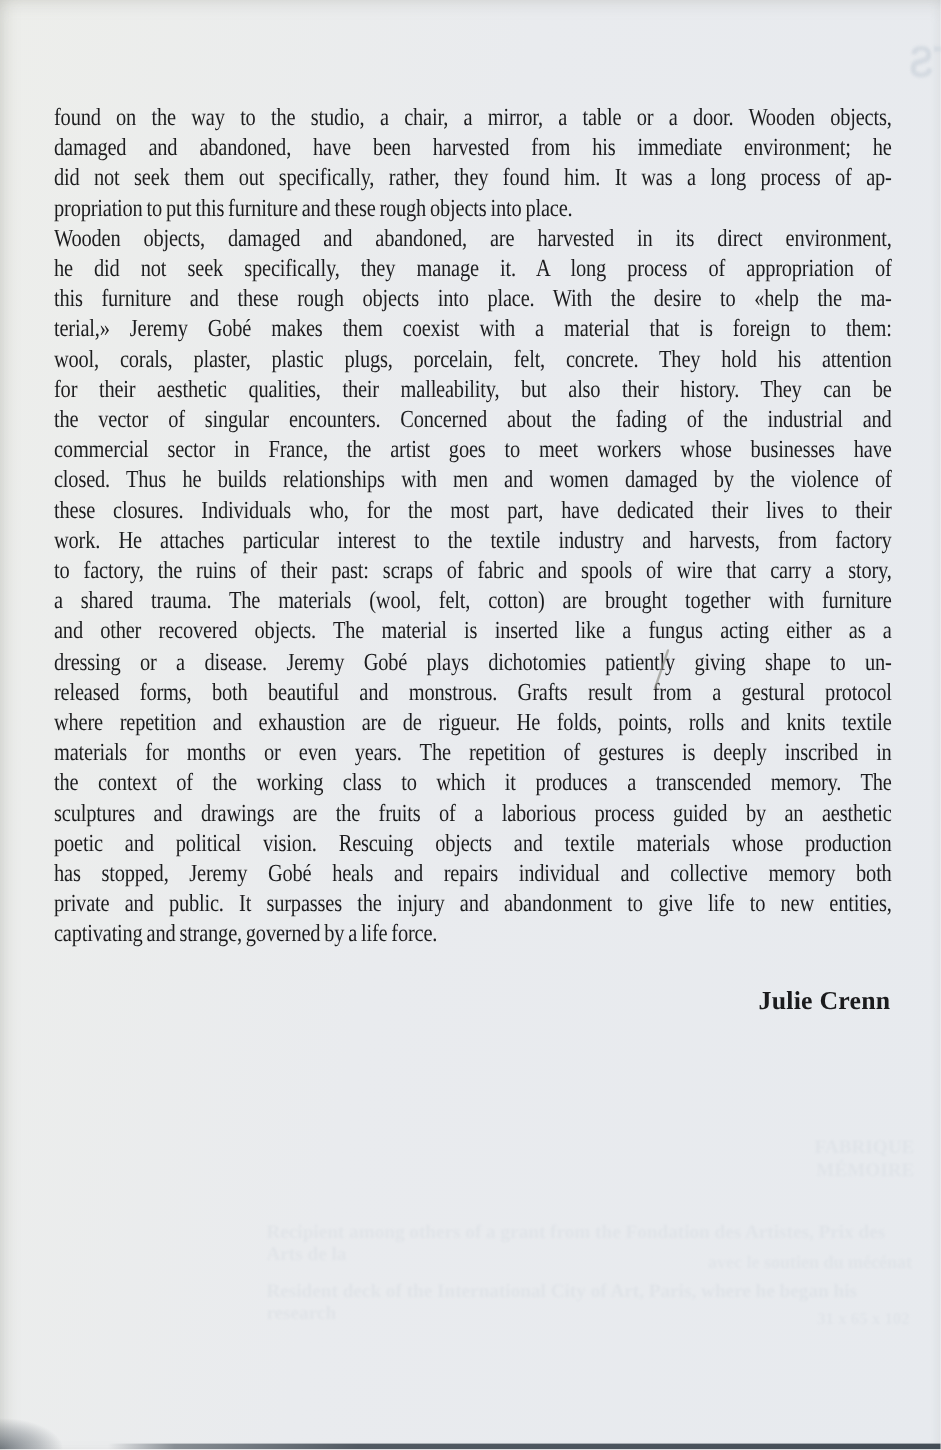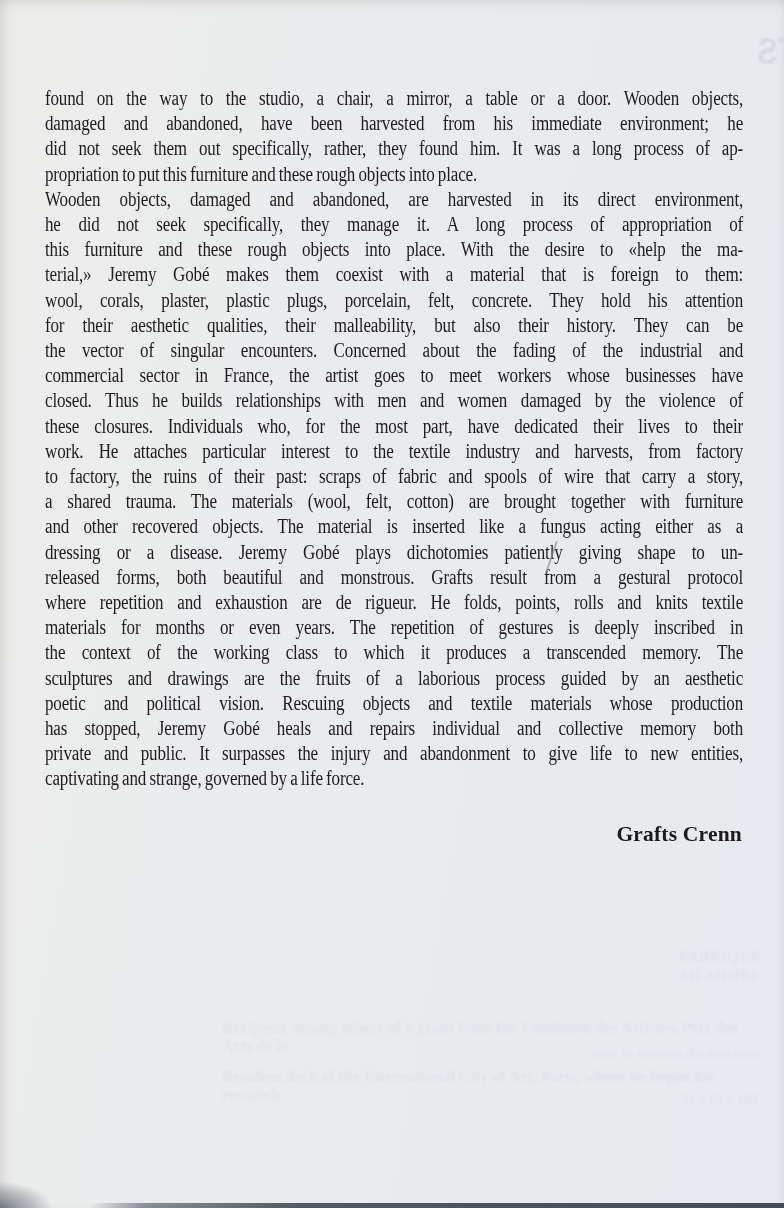--- a/index.html
+++ b/index.html
@@ -93,21 +93,21 @@
       <div class="line">where repetition and exhaustion are de rigueur. He folds, points, rolls and knits textile</div>
       <div class="line">materials for months or even years. The repetition of gestures is deeply inscribed in</div>
       <div class="line">the context of the working class to which it produces a transcended memory. The</div>
       <div class="line">sculptures and drawings are the fruits of a laborious process guided by an aesthetic</div>
       <div class="line">poetic and political vision. Rescuing objects and textile materials whose production</div>
       <div class="line">has stopped, Jeremy Gobé heals and repairs individual and collective memory both</div>
       <div class="line">private and public. It surpasses the injury and abandonment to give life to new entities,</div>
       <div class="line last">captivating and strange, governed by a life force.</div>
     </div>
 
-  <div class="signature">Grafts Crenn</div>
+  <div class="signature">Julie Crenn</div>
 
   <div class="ghost ghost-right-block">
     <div>FABRIQUE</div>
     <div>MÉMOIRE</div>
   </div>
   <div class="ghost ghost-line-a">Recipient among others of a grant from the Fondation des Artistes, Prix des Arts de la</div>
   <div class="ghost ghost-line-b">avec le soutien du mécénat</div>
   <div class="ghost ghost-line-c">Resident deck of the International City of Art, Paris, where he began his research</div>
   <div class="ghost ghost-line-d">31 x 65 x 102</div>
 

